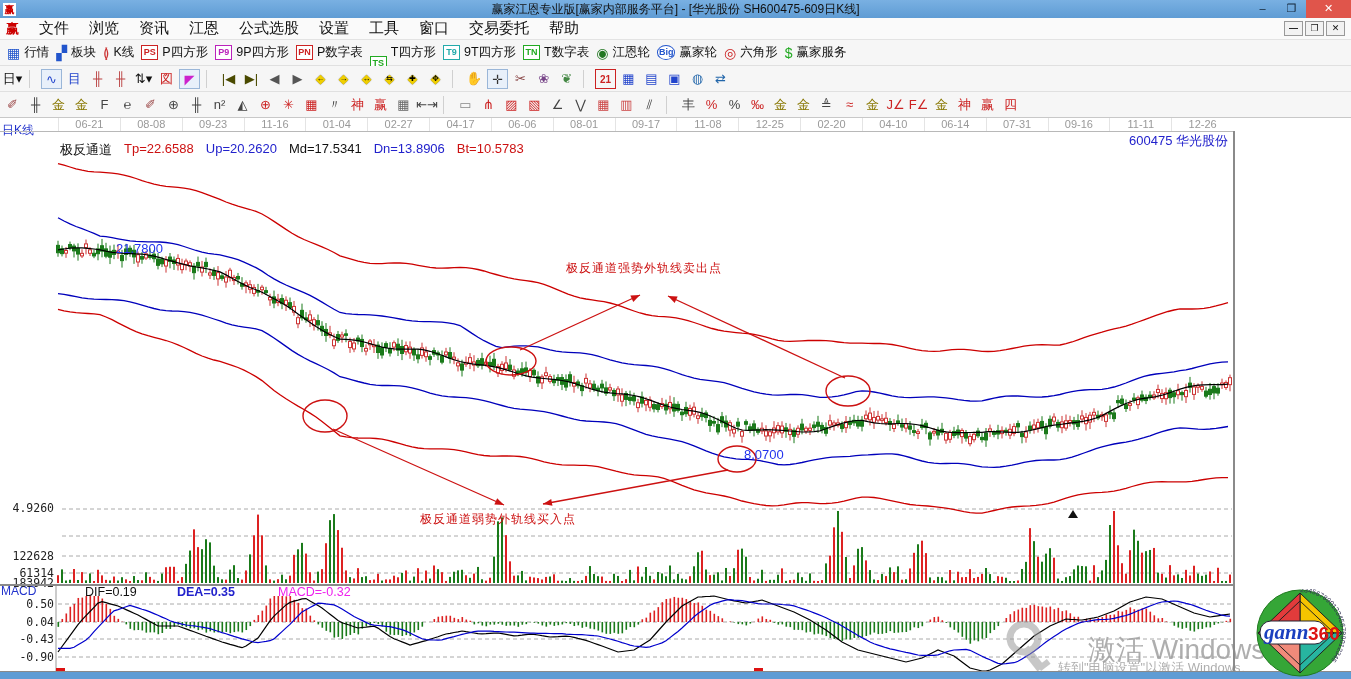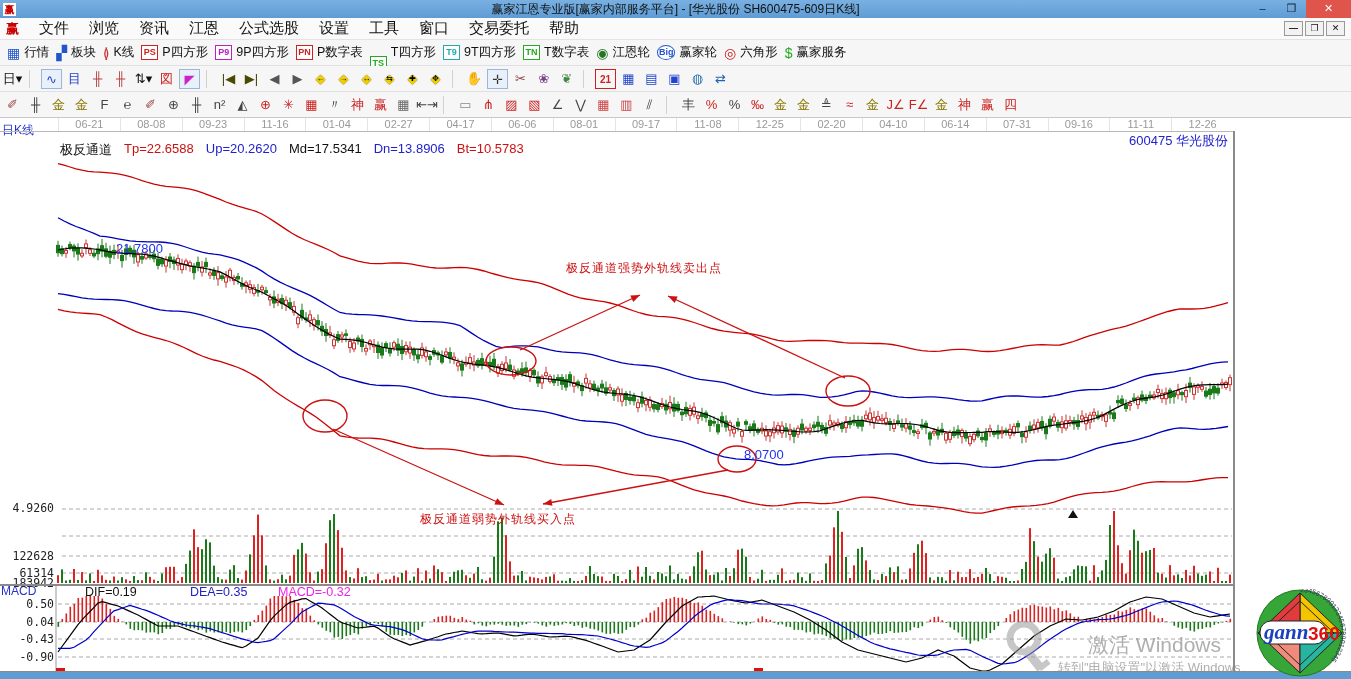--- a/index.html
+++ b/index.html
@@ -52,21 +52,21 @@
   .date-row { position:absolute; left:58px; top:118px; width:1175px; height:13px; display:flex; }
   .date-cell { flex:1; font-size:11px; color:#999; text-align:center; border-left:1px solid #e4e4e4; line-height:12px; }
   .pane-label { position:absolute; font-size:12px; color:#2233cc; }
   .axis-label { position:absolute; width:54px; text-align:right; font-size:11.5px; color:#222;
     font-family:"DejaVu Sans Mono","Liberation Mono",monospace; }
   .info-line { position:absolute; left:60px; top:133px; font-size:13px; display:flex; gap:12px;margin-top:8px; }
   .stock-label { position:absolute; right:123px; top:132px; font-size:13px; color:#2222cc; }
   .price-tag { position:absolute; font-size:13px; color:#2233ee; }
   .annot { position:absolute; font-size:12px; color:#cc1111; letter-spacing:1px; }
   .macd-info { position:absolute; top:585px; font-size:12.5px; }
-  .watermark1 { position:absolute; left:1088px; top:631px; font-size:21px; color:#9b9b9b; opacity:.8; }
+  .watermark1 { position:absolute; left:1088px; top:631px; font-size:28px; color:#9b9b9b; opacity:.8; }
   .watermark2 { position:absolute; left:1058px; top:659px; font-size:13px; color:#9b9b9b; opacity:.8; }
   #wm-key { position:absolute; left:998px; top:618px; opacity:.55; }
 
   
   .statusbar { position:absolute; left:0; top:672px; width:1351px; height:7px; background:#5f9cd4; }
 
   
   #gann-logo { position:absolute; left:1252px; top:589px; }
 
   svg { position:absolute; left:0; top:0; }
@@ -1510,21 +1510,21 @@
     <span style="color:#cc1111;">Bt=10.5783</span>
   </div>
   <div class="stock-label">600475 华光股份</div>
 
   <div class="price-tag" style="left:116px;top:241px;">21.7800</div>
   <div class="price-tag" style="left:744px;top:447px;">8.0700</div>
   <div class="annot" style="left:566px;top:260px;">极反通道强势外轨线卖出点</div>
   <div class="annot" style="left:420px;top:511px;">极反通道弱势外轨线买入点</div>
 
   <div class="macd-info" style="left:85px;color:#111;">DIF=0.19</div>
-  <div class="macd-info" style="left:190px;color:#2222cc;">DEA=0.35</div>
+  <div class="macd-info" style="left:177px;color:#2222cc;font-weight:bold;">DEA=0.35</div>
   <div class="macd-info" style="left:278px;color:#ee22ee;">MACD=-0.32</div>
 
   <svg id="wm-key" width="60" height="56">
     <circle cx="26" cy="20" r="14" fill="none" stroke="#9b9b9b" stroke-width="7"></circle>
     <rect x="30" y="28" width="9" height="26" transform="rotate(-38 34 40)" fill="#9b9b9b"></rect>
     <rect x="40" y="44" width="12" height="6" transform="rotate(-38 46 47)" fill="#9b9b9b"></rect>
   </svg>
   <div class="watermark1">激活 Windows</div>
   <div class="watermark2">转到"电脑设置"以激活 Windows。</div>
 

